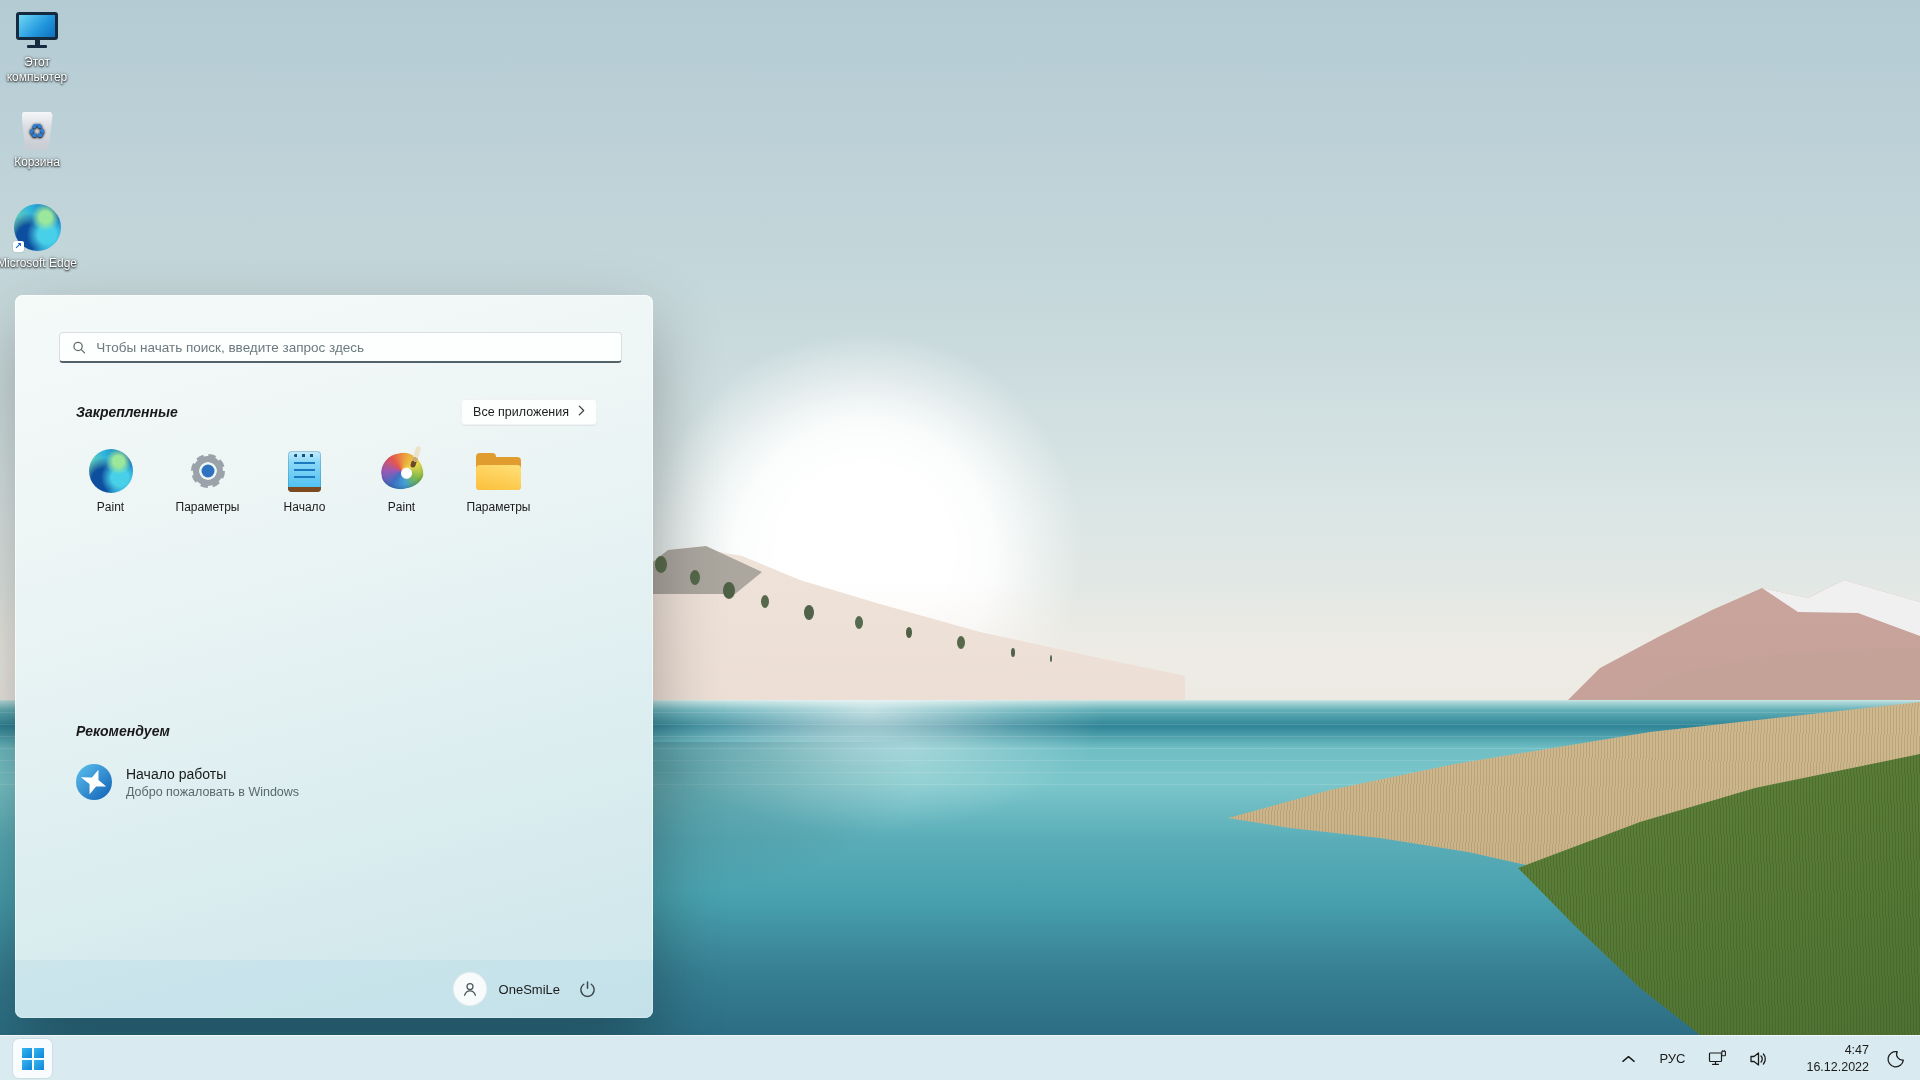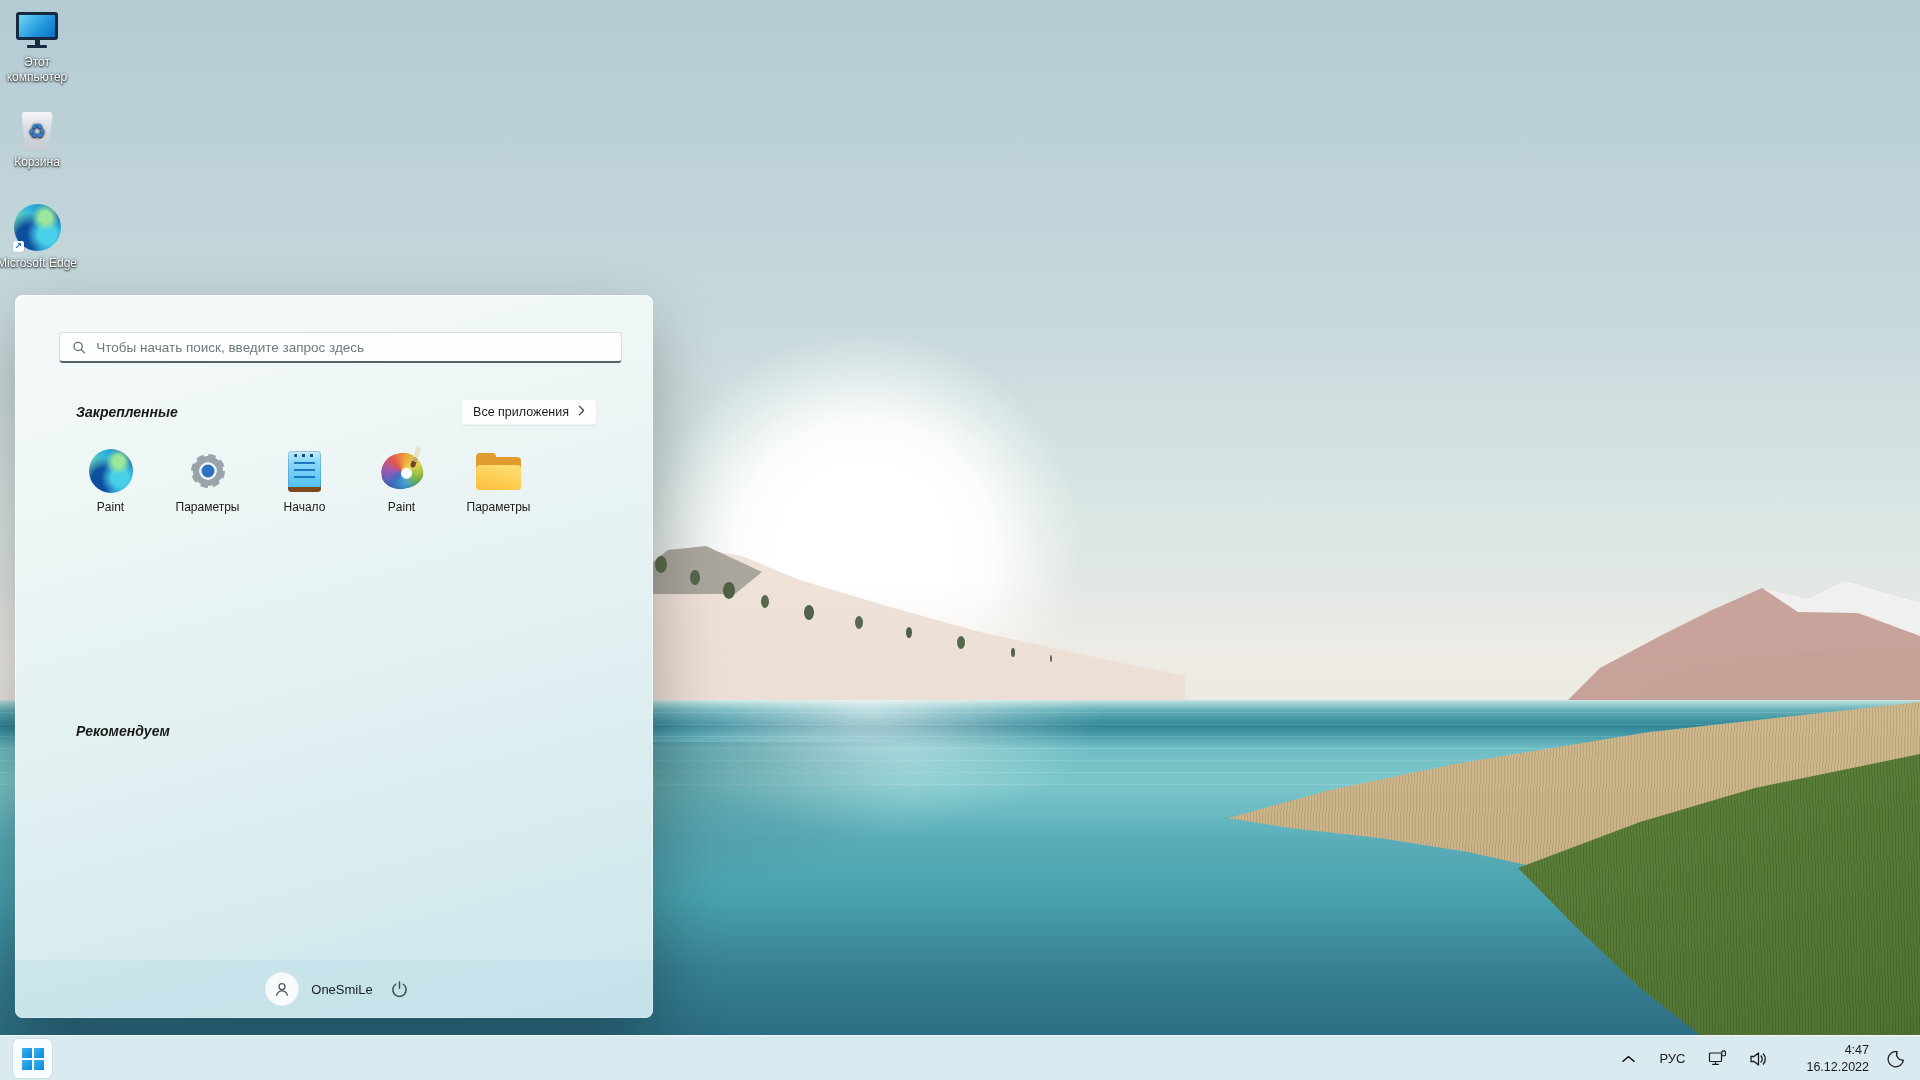--- a/index.html
+++ b/index.html
@@ -114,21 +114,21 @@
   .folder-tab { position:absolute; top:0; left:0; width:20px; height:10px; background:#e09c2f; border-radius:4px 4px 0 0; }
   .folder-back { position:absolute; top:4px; left:0; right:0; bottom:0; background:#e09c2f; border-radius:4px; }
   .folder-front { position:absolute; top:12px; left:0; right:0; bottom:0; border-radius:4px;
     background:linear-gradient(195deg,#ffe078,#fcbf3a); }
   .rec-header { position:absolute; left:61px; top:428px; }
   .rec-item { position:absolute; left:47px; top:460px; width:562px; height:54px; border-radius:6px;
     display:flex; align-items:center; gap:14px; padding-left:14px; cursor:pointer; }
   .rec-title { font-size:14px; color:#191919; margin-bottom:3px; }
   .rec-subtitle { font-size:12.5px; color:#5a686c; }
   .user-bar { position:absolute; left:0; right:0; bottom:0; height:58px; background:rgba(188,222,231,.48);
-    display:flex; align-items:center; justify-content:center; padding:0 47px 0 63px; }
+    display:flex; align-items:center; justify-content:flex-end; padding:0 47px 0 63px; }
   .user-chip { display:flex; align-items:center; gap:12px; padding:4px 8px 4px 0; border-radius:5px; cursor:pointer; }
   .avatar { width:34px; height:34px; border-radius:50%; background:#f7fbfb; display:flex; align-items:center;
     justify-content:center; box-shadow:inset 0 0 0 1px rgba(0,0,0,.05); }
   .user-name { font-size:13px; color:#1b1b1b; }
   .power-btn { width:38px; height:38px; border-radius:5px; display:flex; align-items:center; justify-content:center;
     cursor:pointer; background:transparent; border:none; }
 
   
   .taskbar { position:absolute; left:0; right:0; bottom:0; height:45px; background:#d9ebf1;
     border-top:1px solid rgba(255,255,255,.65); z-index:10; }
@@ -247,20 +247,36 @@
               <div class="folder-back"></div>
               <div class="folder-front"></div>
           </div>
         </div>
         <div class="label">Параметры</div>
       </div>
     </div>
 
     <div class="rec-header section-title">Рекомендуем</div>
 
+    <div class="rec-item">
+      <svg width="36" height="36" viewBox="0 0 36 36">
+        <defs>
+          <linearGradient id="gs" x1="0" y1="0" x2="1" y2="1">
+            <stop offset="0" stop-color="#5ec2ef"></stop>
+              <stop offset="1" stop-color="#0f5fb4"></stop>
+          </linearGradient>
+        </defs>
+        <circle cx="18" cy="18" r="18" fill="url(#gs)"></circle>
+        <path d="M18 5 L21.5 14.5 L31 18 L21.5 21.5 L18 31 L14.5 21.5 L4 18 L14.5 14.5 Z" fill="#ffffff" transform="rotate(20 18 18)"></path>
+      </svg>
+      <div>
+        <div class="rec-title">Начало работы</div>
+        <div class="rec-subtitle">Добро пожаловать в Windows</div>
+      </div>
+    </div>
 
     <div class="user-bar">
       <div class="user-chip">
         <div class="avatar">
           <svg width="20" height="20" viewBox="0 0 24 24">
             <circle cx="12" cy="9" r="3.6" fill="none" stroke="#4a565a" stroke-width="1.5"></circle>
             <path d="M5.5 19.5 c1.2 -4 3.6 -5.4 6.5 -5.4 s5.3 1.4 6.5 5.4" fill="none" stroke="#4a565a" stroke-width="1.5" stroke-linecap="round"></path>
           </svg>
         </div>
         <div class="user-name">OneSmiLe</div>

